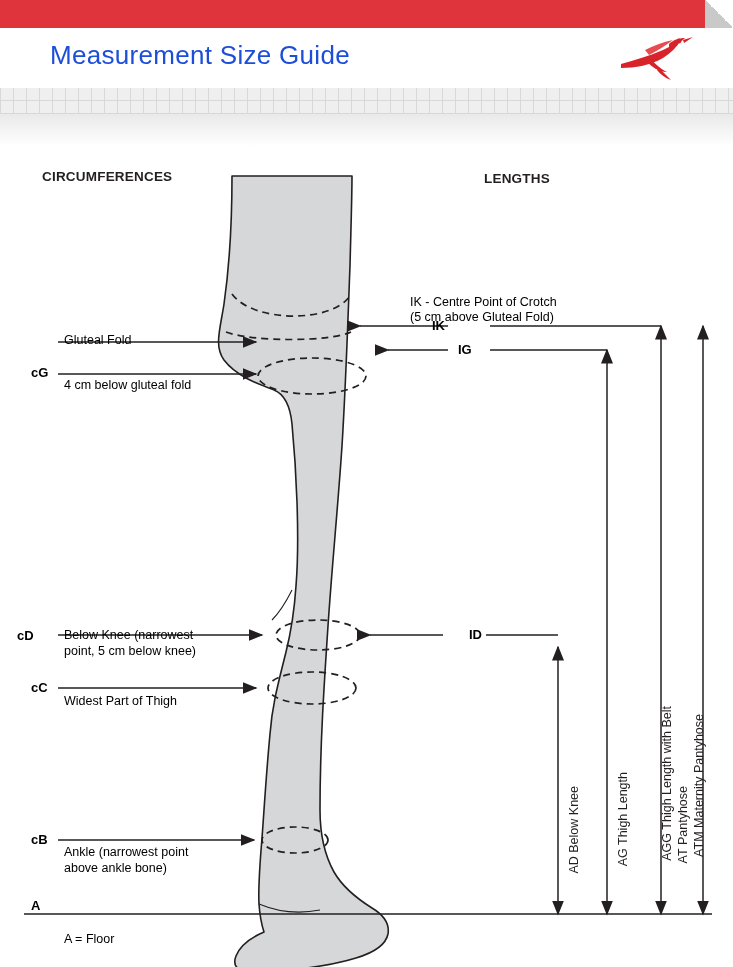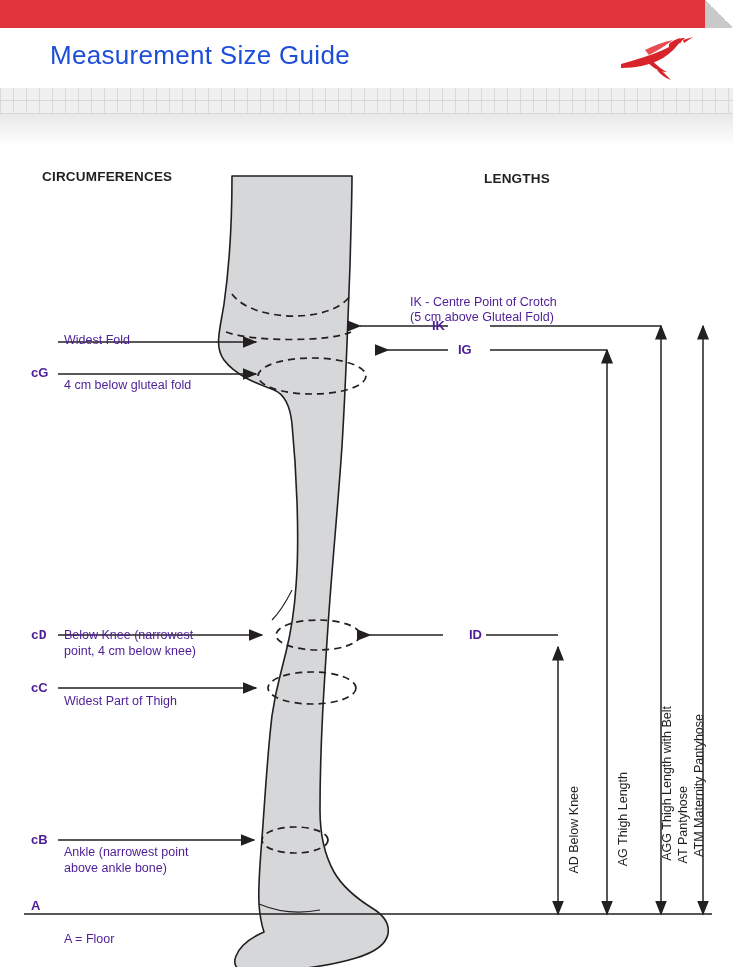--- a/index.html
+++ b/index.html
@@ -19,21 +19,21 @@
         repeating-linear-gradient(90deg,#d8d8d8 0 1px,transparent 1px 13px),
         repeating-linear-gradient(0deg,#d8d8d8 0 1px,transparent 1px 13px),
         #efefef;}
   .fade-band{position:absolute;left:0;top:114px;width:733px;height:32px;
       background:linear-gradient(#e9e9e9,#ffffff);}
 
   
   .canvas{position:absolute;left:0;top:146px;width:733px;height:821px;}
   svg.fig{position:absolute;left:0;top:0;width:733px;height:821px;}
 
-  .lbl{position:absolute;font-size:12.5px;color:#4c1d95;line-height:15px;}
+  .lbl{position:absolute;font-size:12.5px;color:#000000;line-height:15px;}
   .lbl.bold{font-weight:bold;font-size:13px;}
   .col-head{position:absolute;font-size:13.5px;font-weight:bold;letter-spacing:.2px;}
   .vert{position:absolute;font-size:12.5px;color:#231f20;
         writing-mode:vertical-rl;transform:rotate(180deg);white-space:nowrap;}
 </style>
 </head>
 <body>
 
 <div class="top-bar">
   <div class="top-bar-corner"></div>
@@ -145,26 +145,26 @@
       <line x1="703" y1="180" x2="703" y2="768" marker-start="url(#arrL)" marker-end="url(#arrR)"></line>
     </g>
 
     <line x1="24" y1="768" x2="712" y2="768" stroke="#231f20" stroke-width="1.6"></line>
   </svg>
 
   <div class="col-head" style="left:34px;top:23px;margin-left:8px;">CIRCUMFERENCES</div>
   <div class="col-head" style="left:484px;top:25px;text-align:center;">LENGTHS</div>
 
   <div class="lbl bold" style="left:31px;top:219px;">cG</div>
-  <div class="lbl" style="left:64px;top:187px;">Widest Fold</div>
+  <div class="lbl" style="left:64px;top:187px;">Gluteal Fold</div>
   <div class="lbl" style="left:64px;top:232px;">4 cm below gluteal fold</div>
 
-  <div class="lbl bold" style="left:31px;top:482px;font-family:Liberation Mono, monospace;">cD</div>
+  <div class="lbl bold" style="left:17px;top:482px;">cD</div>
   <div class="lbl" style="left:64px;top:482px;">Below Knee (narrowest</div>
-  <div class="lbl" style="left:64px;top:498px;">point, 4 cm below knee)</div>
+  <div class="lbl" style="left:64px;top:498px;">point, 5 cm below knee)</div>
 
   <div class="lbl bold" style="left:31px;top:534px;">cC</div>
   <div class="lbl" style="left:64px;top:548px;">Widest Part of Thigh</div>
 
   <div class="lbl bold" style="left:31px;top:686px;">cB</div>
   <div class="lbl" style="left:64px;top:699px;">Ankle (narrowest point</div>
   <div class="lbl" style="left:64px;top:715px;">above ankle bone)</div>
 
   <div class="lbl" style="left:410px;top:149px;">IK - Centre Point of Crotch</div>
   <div class="lbl" style="left:410px;top:164px;">(5 cm above Gluteal Fold)</div>

